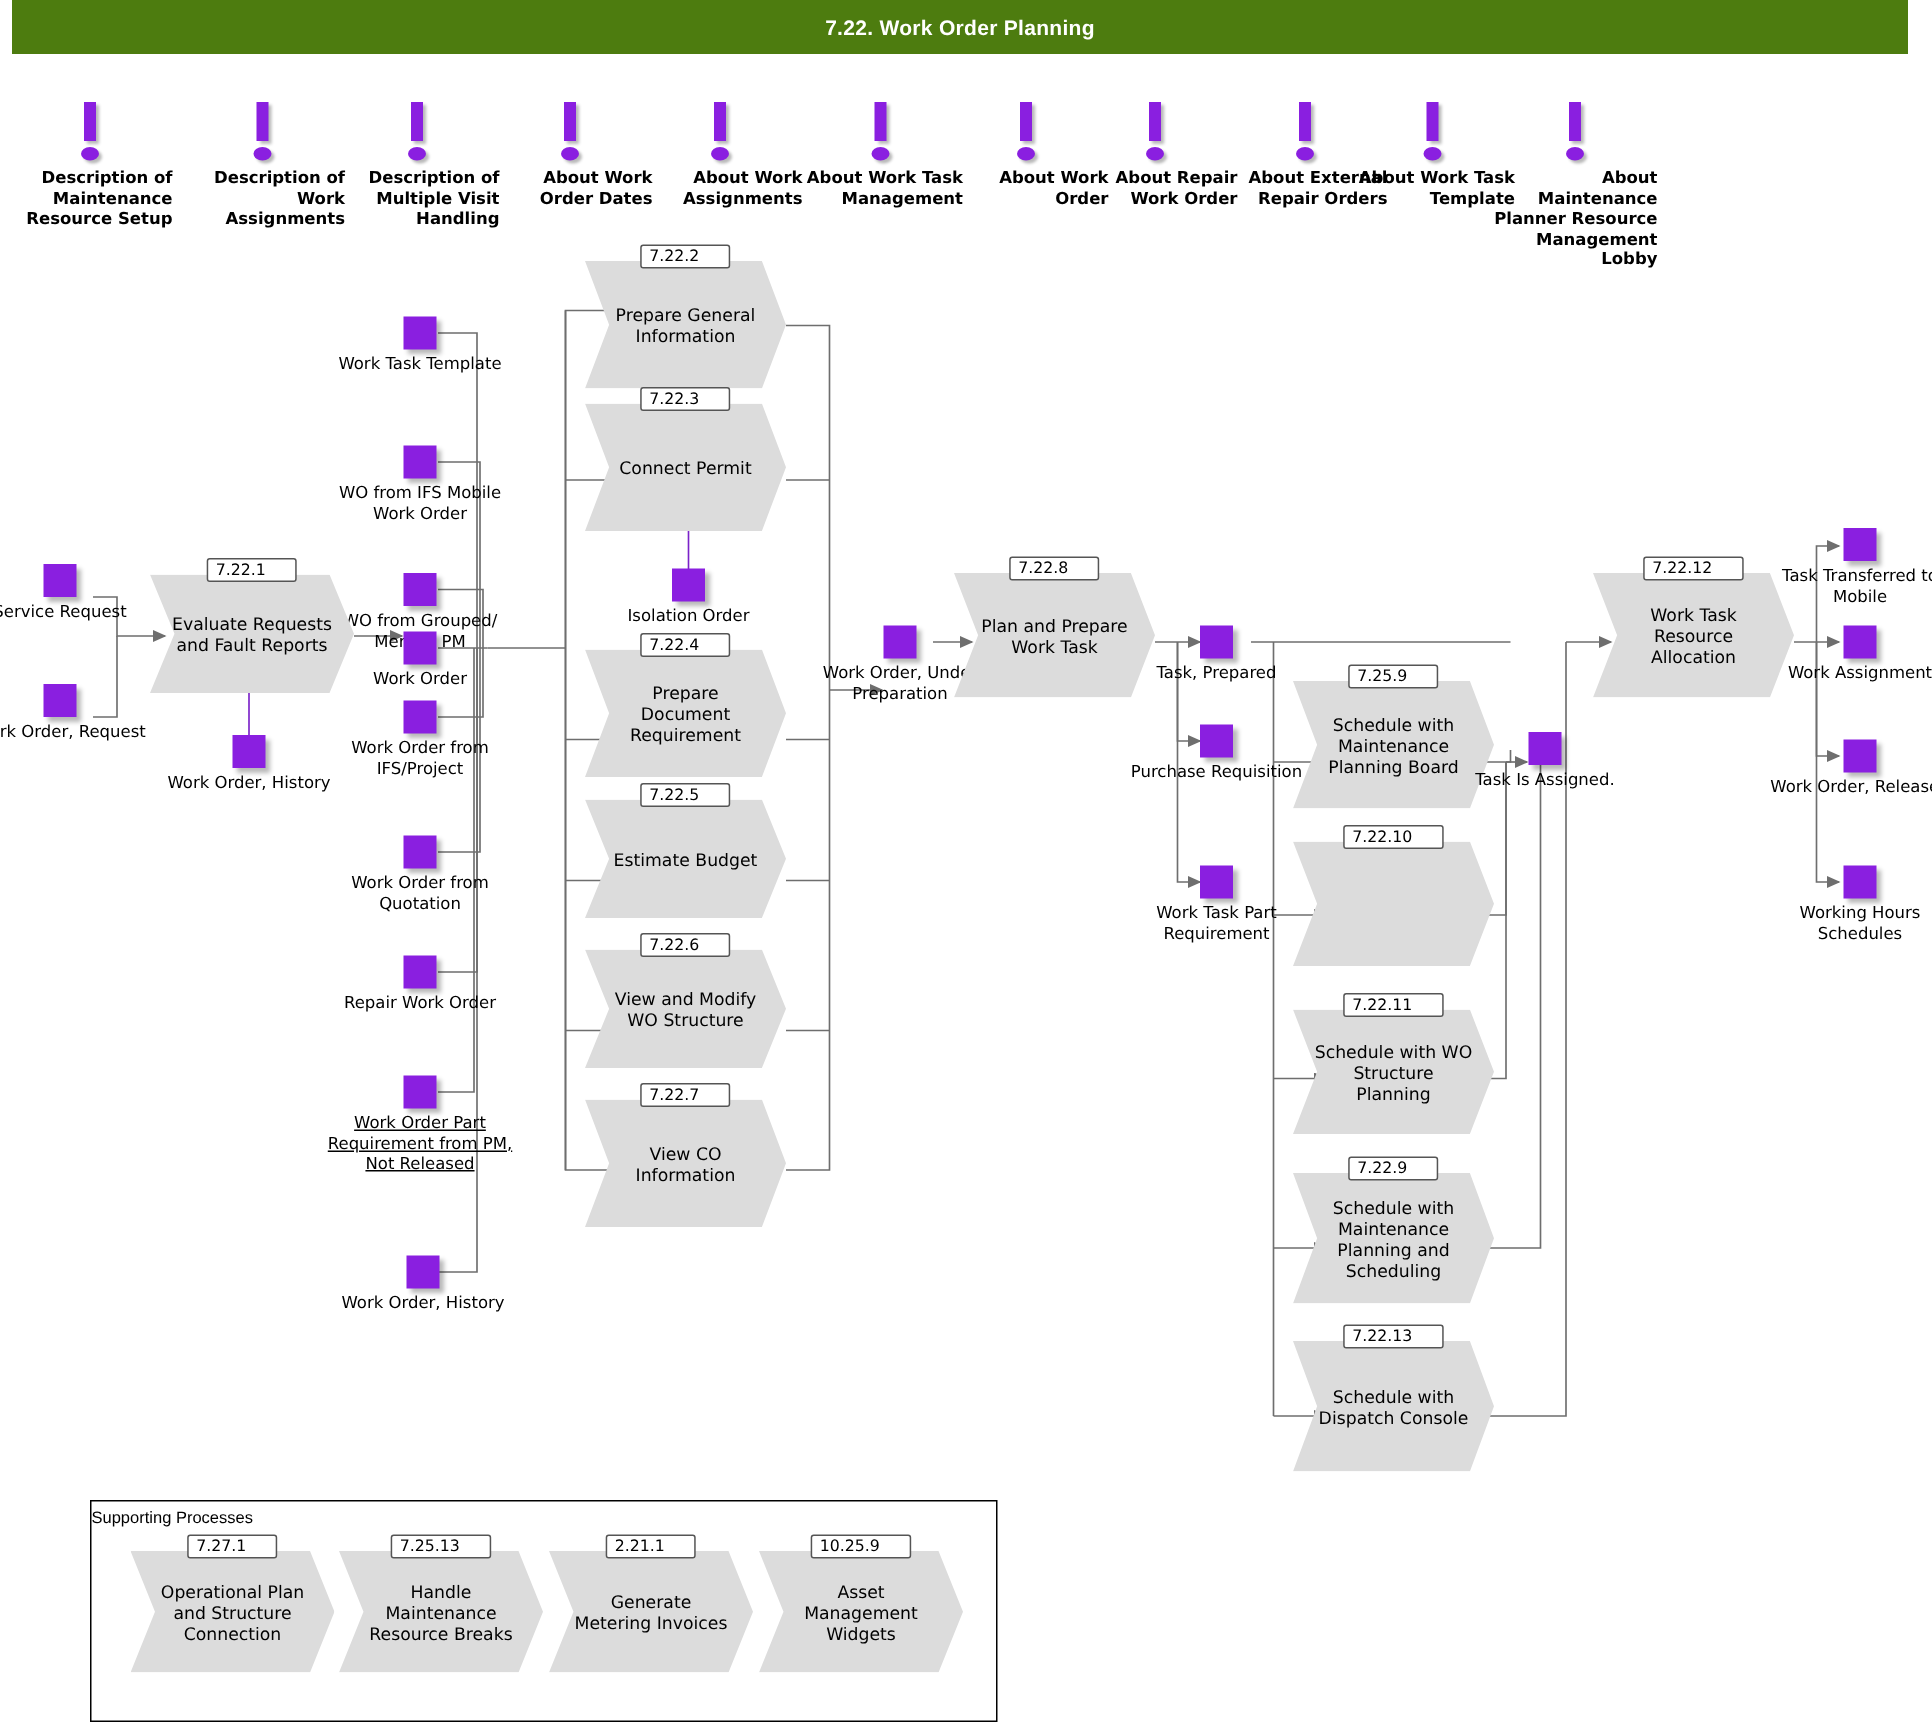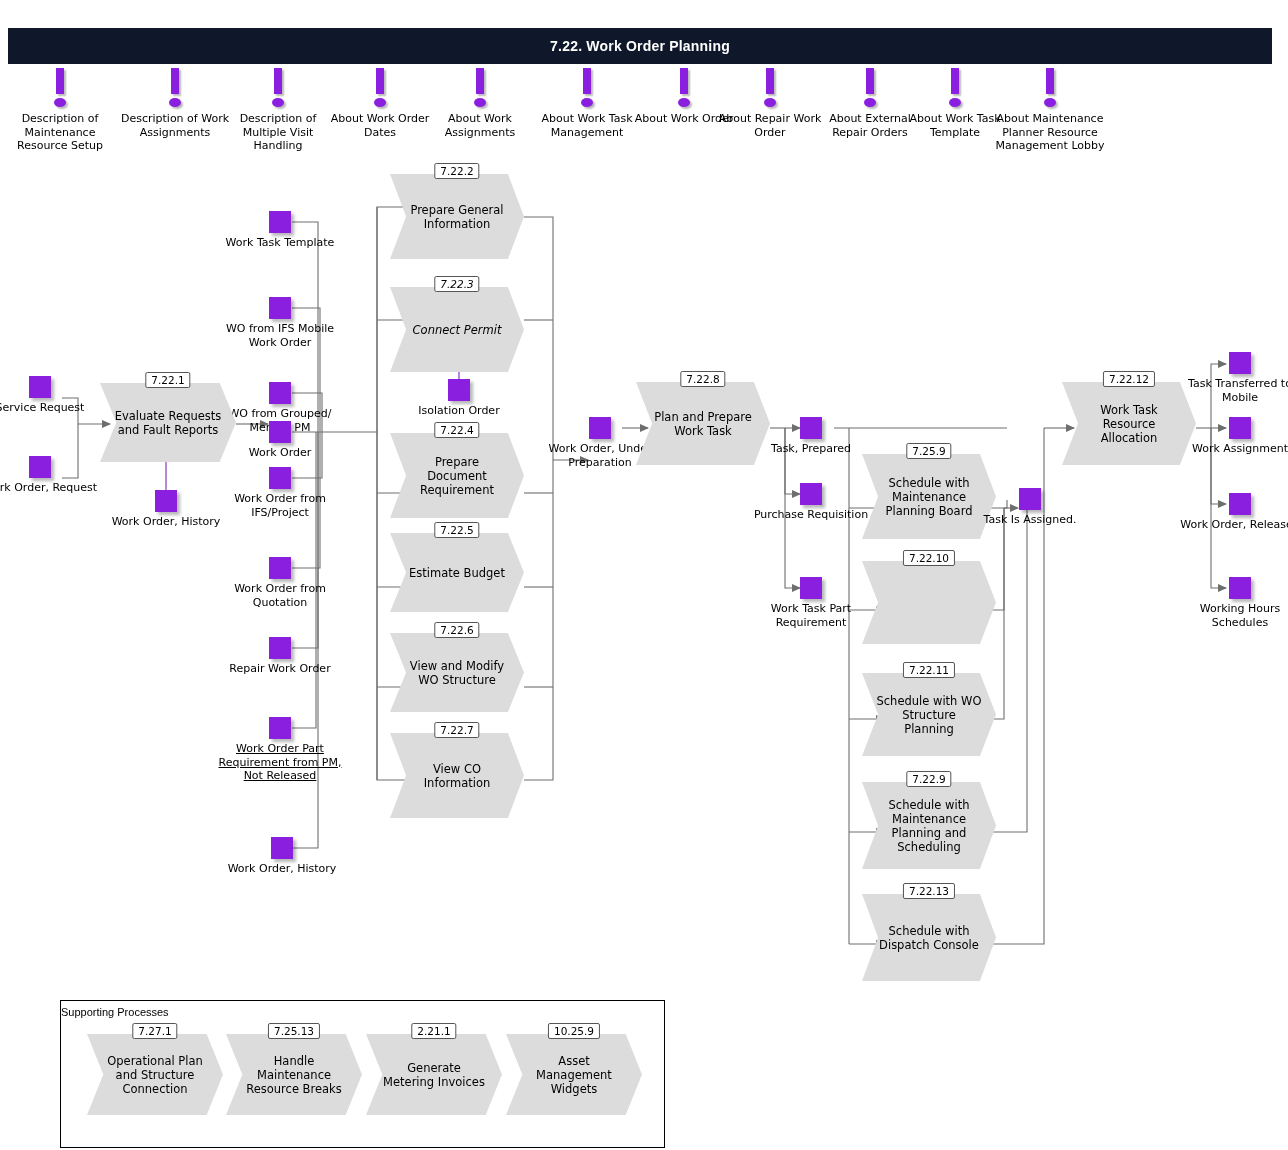--- a/index.html
+++ b/index.html
@@ -1,31 +1,31 @@
 <!DOCTYPE html>
 <html><head>
 <meta charset="utf-8">
 <style>
   html,body{margin:0;padding:0;background:#ffffff;}
   body{width:1288px;height:1150px;position:relative;overflow:hidden;
        font-family:"DejaVu Sans","Liberation Sans",sans-serif;color:#000;}
   #canvas{position:absolute;left:0;top:0;width:1288px;height:1150px;}
 
   
-  .titlebar{position:absolute;left:8px;top:28px;width:1264px;height:36px;
-            background:#0f172a;color:#fff;display:flex;align-items:center;
+  .titlebar{position:absolute;left:8px;top:0;width:1264px;height:36px;
+            background:#4d7c0f;color:#fff;display:flex;align-items:center;
             justify-content:center;font-weight:bold;font-size:14px;
             font-family:"Liberation Sans",sans-serif;letter-spacing:.2px;}
 
   
   #wires{position:absolute;left:0;top:0;width:1288px;height:1150px;
          pointer-events:none;}
 
   
-  .info{position:absolute;width:110px;text-align:center;}
+  .info{position:absolute;width:110px;text-align:right;font-weight:bold;}
   .info .bang{position:relative;height:42px;margin:0 auto 2px;width:14px;}
   .info .bang i{position:absolute;left:3px;top:0;width:8px;height:26px;
       background:#8A1FE0;display:block;
       box-shadow:2px 2px 2px rgba(0,0,0,.28);}
   .info .bang b{position:absolute;left:1px;top:30px;width:12px;height:9px;
       border-radius:50%;background:#8A1FE0;display:block;
       box-shadow:2px 2px 2px rgba(0,0,0,.28);}
   .info .cap{font-size:11px;line-height:13.5px;}
 
   
@@ -33,21 +33,21 @@
   .dob .sq{width:22px;height:22px;background:#8A1FE0;margin:0 auto;
            box-shadow:3px 3px 3px rgba(0,0,0,.28);}
   .dob .cap{font-size:11px;line-height:13.5px;margin-top:3px;
             font-family:"DejaVu Sans",sans-serif;}
   .dob.wide{width:140px;}
 
   
   .proc{position:absolute;}
   .proc .num{position:absolute;left:50%;transform:translateX(-50%);top:0;
       background:#fff;border:1px solid #555;border-radius:2px;
-      font-size:10.5px;padding:1px 5px 1px 5px;white-space:nowrap;z-index:4;
+      font-size:10.5px;padding:1px 20px 1px 5px;white-space:nowrap;z-index:4;
       font-family:"DejaVu Sans",sans-serif;line-height:12px;}
   .proc .shape{position:absolute;left:0;top:11px;right:0;bottom:0;}
   .proc .shape .body{position:absolute;left:0;top:0;width:100%;height:100%;
       background:#dcdcdc;
       -webkit-clip-path:polygon(0 0,88% 0,100% 50%,88% 100%,0 100%,12% 50%);
       clip-path:polygon(0 0,88% 0,100% 50%,88% 100%,0 100%,12% 50%);}
   .proc .shape .shadow{position:absolute;left:6px;top:6px;width:100%;
       height:100%;background:rgba(0,0,0,.16);z-index:-1;
       -webkit-clip-path:polygon(0 0,88% 0,100% 50%,88% 100%,0 100%,12% 50%);
       clip-path:polygon(0 0,88% 0,100% 50%,88% 100%,0 100%,12% 50%);}
@@ -289,21 +289,21 @@
 
   <div class="proc" style="left:390px;top:163px;width:134px;height:96px;">
     <div class="num">7.22.2</div>
     <div class="shape">
         <div class="shadow"></div>
         <div class="body"></div>
       </div>
     <div class="lbl">Prepare General Information</div>
   </div>
 
-  <div class="proc" style="left:390px;top:276px;width:134px;height:96px;font-style:italic;">
+  <div class="proc" style="left:390px;top:258px;width:134px;height:96px;">
     <div class="num">7.22.3</div>
     <div class="shape">
         <div class="shadow"></div>
         <div class="body"></div>
       </div>
     <div class="lbl">Connect Permit</div>
   </div>
 
   <div class="dob" style="left:399px;top:379px;">
     <div class="sq"></div>

